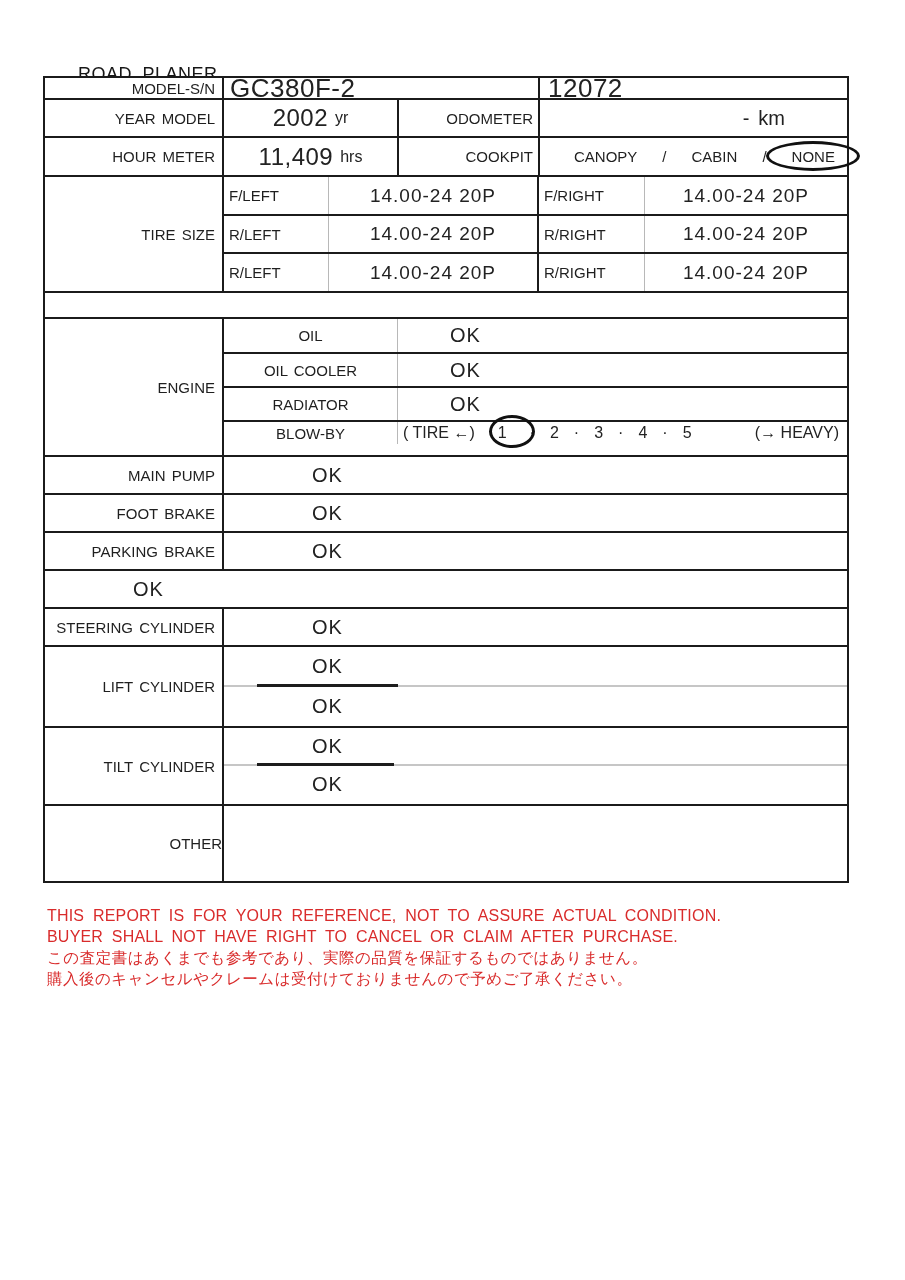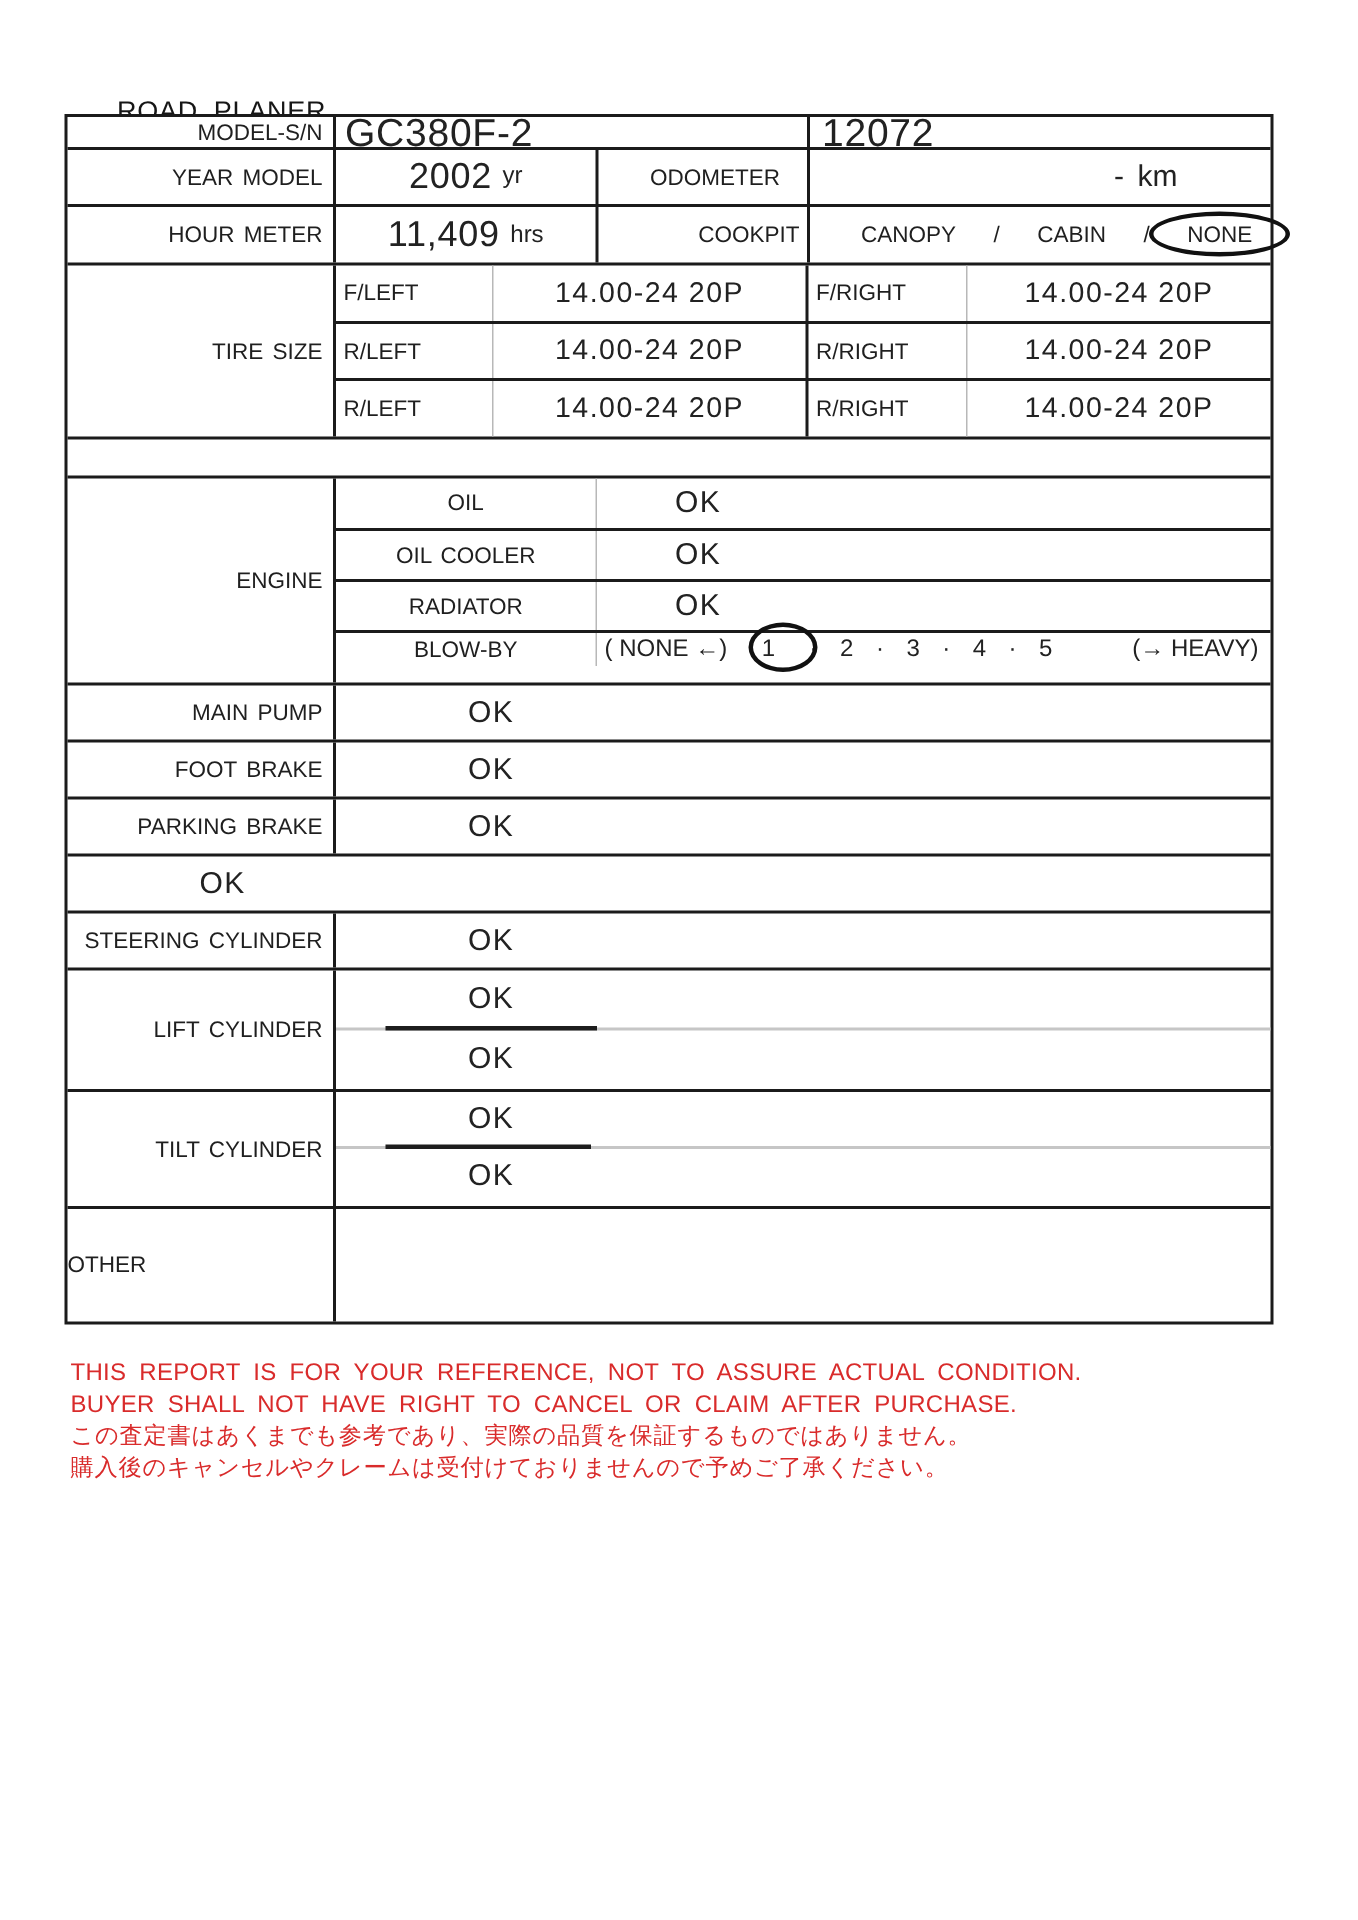--- a/index.html
+++ b/index.html
@@ -25,21 +25,21 @@
   .tbl{
     position:absolute;left:43px;top:76px;width:806px;
     border:2px solid var(--ink);
     box-sizing:border-box;
     background:#fff;
   }
   .r{display:flex;border-bottom:2px solid var(--ink);box-sizing:border-box;position:relative;}
   .r.last{border-bottom:none;}
   .cell{box-sizing:border-box;display:flex;align-items:center;overflow:visible;white-space:nowrap;}
   .col1{flex:0 0 179px;border-right:2px solid var(--ink);justify-content:flex-end;padding-right:7px;}
-  .col1.center{justify-content:flex-start;padding-right:0;}
+  .col1.center{justify-content:flex-end;padding-right:0;}
   .lbl{font-size:15px;color:#1f1f1f;word-spacing:2px;white-space:nowrap;}
   .big{font-size:26px;letter-spacing:.5px;}
   .num{font-size:24px;letter-spacing:.5px;}
   .unit{font-size:16px;margin-left:7px;}
   .tireval{font-size:19px;letter-spacing:1px;}
   .ok{font-size:20px;letter-spacing:1px;}
   .sub{flex-direction:column;display:flex;flex:1;}
   .subrow{display:flex;border-bottom:2px solid var(--ink);box-sizing:border-box;}
   .subrow.last{border-bottom:none;}
   .grayR{border-right:1px solid var(--gray);}
@@ -79,21 +79,21 @@
     </div>
 
     <div class="r" style="height:38px">
       <div class="cell col1">
         <span class="lbl">YEAR MODEL</span>
       </div>
       <div class="cell blackR" style="flex:0 0 175px;justify-content:center">
         <span class="num">2002</span>
         <span class="unit">yr</span>
       </div>
-      <div class="cell blackR" style="flex:0 0 141px;justify-content:flex-end;padding-right:18px">
+      <div class="cell blackR" style="flex:0 0 141px;justify-content:flex-end;padding-right:5px">
         <span class="lbl">ODOMETER</span>
       </div>
       <div class="cell" style="flex:1;justify-content:flex-end;padding-right:62px">
         <span style="font-size:20px">-</span>
         <span style="font-size:20px;margin-left:9px">km</span>
       </div>
     </div>
 
     <div class="r" style="height:39px">
       <div class="cell col1">
@@ -197,21 +197,21 @@
             </div>
           <div class="cell" style="flex:1;padding-left:52px">
               <span class="ok">OK</span>
             </div>
         </div>
         <div class="subrow last" style="height:22px">
           <div class="cell grayR" style="flex:0 0 174px;justify-content:center">
               <span class="lbl">BLOW-BY</span>
             </div>
           <div class="cell" style="flex:1;padding-left:5px;gap:15px;font-size:16px">
-            <span>( NONE ←)</span>
+            <span>( TIRE ←)</span>
             <span style="position:relative;margin-left:8px">
               <span>1</span>
               <span class="oval" style="left:-9px;top:-9px;width:46px;height:33px"></span>
             </span>
             <span style="margin-left:8px">·</span>
             <span>2</span>
             <span>·</span>
             <span>3</span>
             <span>·</span>
             <span>4</span>

